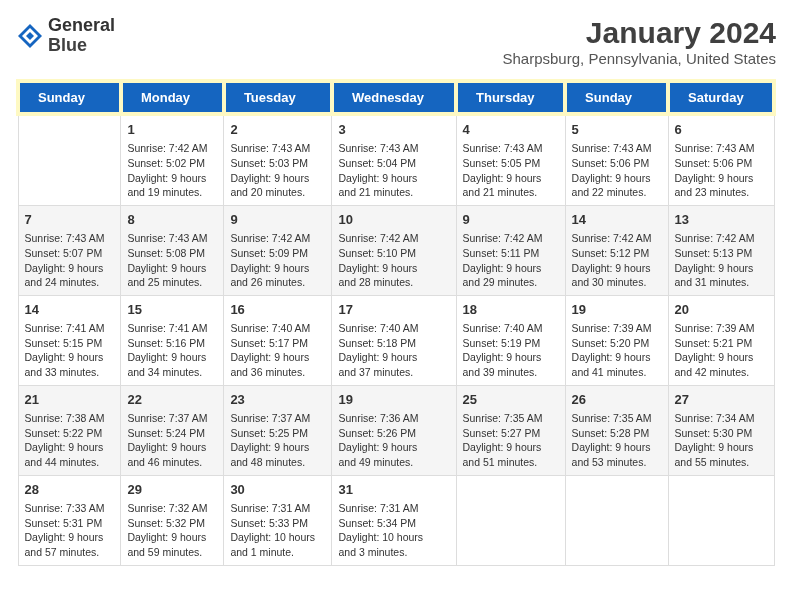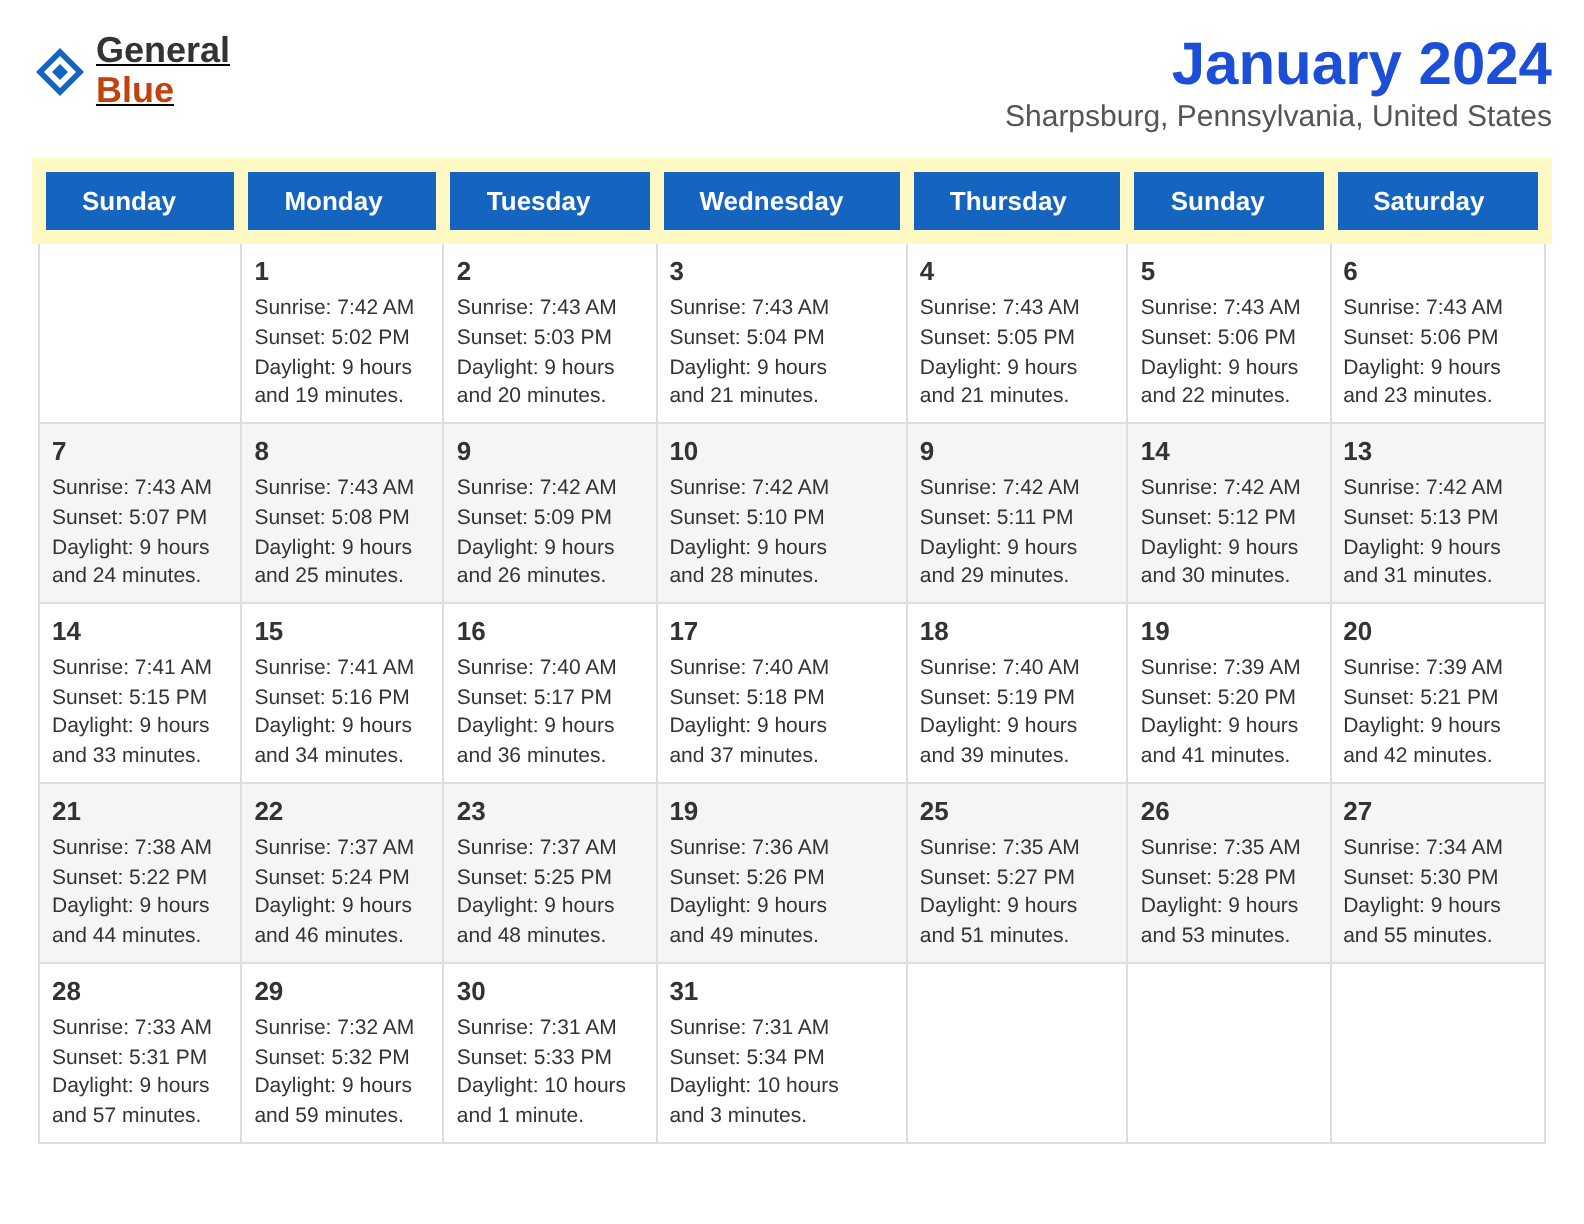--- a/index.html
+++ b/index.html
@@ -12,62 +12,61 @@
     }
     .header {
       display: flex;
       justify-content: space-between;
       align-items: flex-start;
       margin-bottom: 12px;
     }
     .logo {
       display: flex;
       align-items: center;
-      text-decoration: underline;
     }
     .logo-text {
       font-size: 18px;
       font-weight: bold;
       line-height: 1.1;
     }
     .logo-general { color: #333; }
-    .logo-blue { color: #c2410c; }
+    .logo-blue { color: #404040; }
     .logo-icon {
       width: 28px;
       height: 28px;
       margin-right: 4px;
     }
     .title-block {
       text-align: right;
     }
     .main-title {
       font-size: 30px;
       font-weight: bold;
-      color: #1d4ed8;
+      color: #404040;
     }
     .subtitle {
       font-size: 15px;
       color: #555;
       text-align: center;
     }
     table {
       width: 100%;
       border-collapse: collapse;
       font-size: 11px;
     }
     thead tr {
       background-color: #1565c0;
       color: #fff;
     }
     thead th {
       padding: 7px 18px;
       text-align: left;
       font-size: 13px;
       font-weight: bold;
-      border: 7px solid #fef9c3;
+      border: 4px solid #fef9c3;
     }
     tbody tr {
       vertical-align: top;
     }
     tbody tr:nth-child(odd) {
       background-color: #fff;
     }
     tbody tr:nth-child(even) {
       background-color: #f5f5f5;
     }

